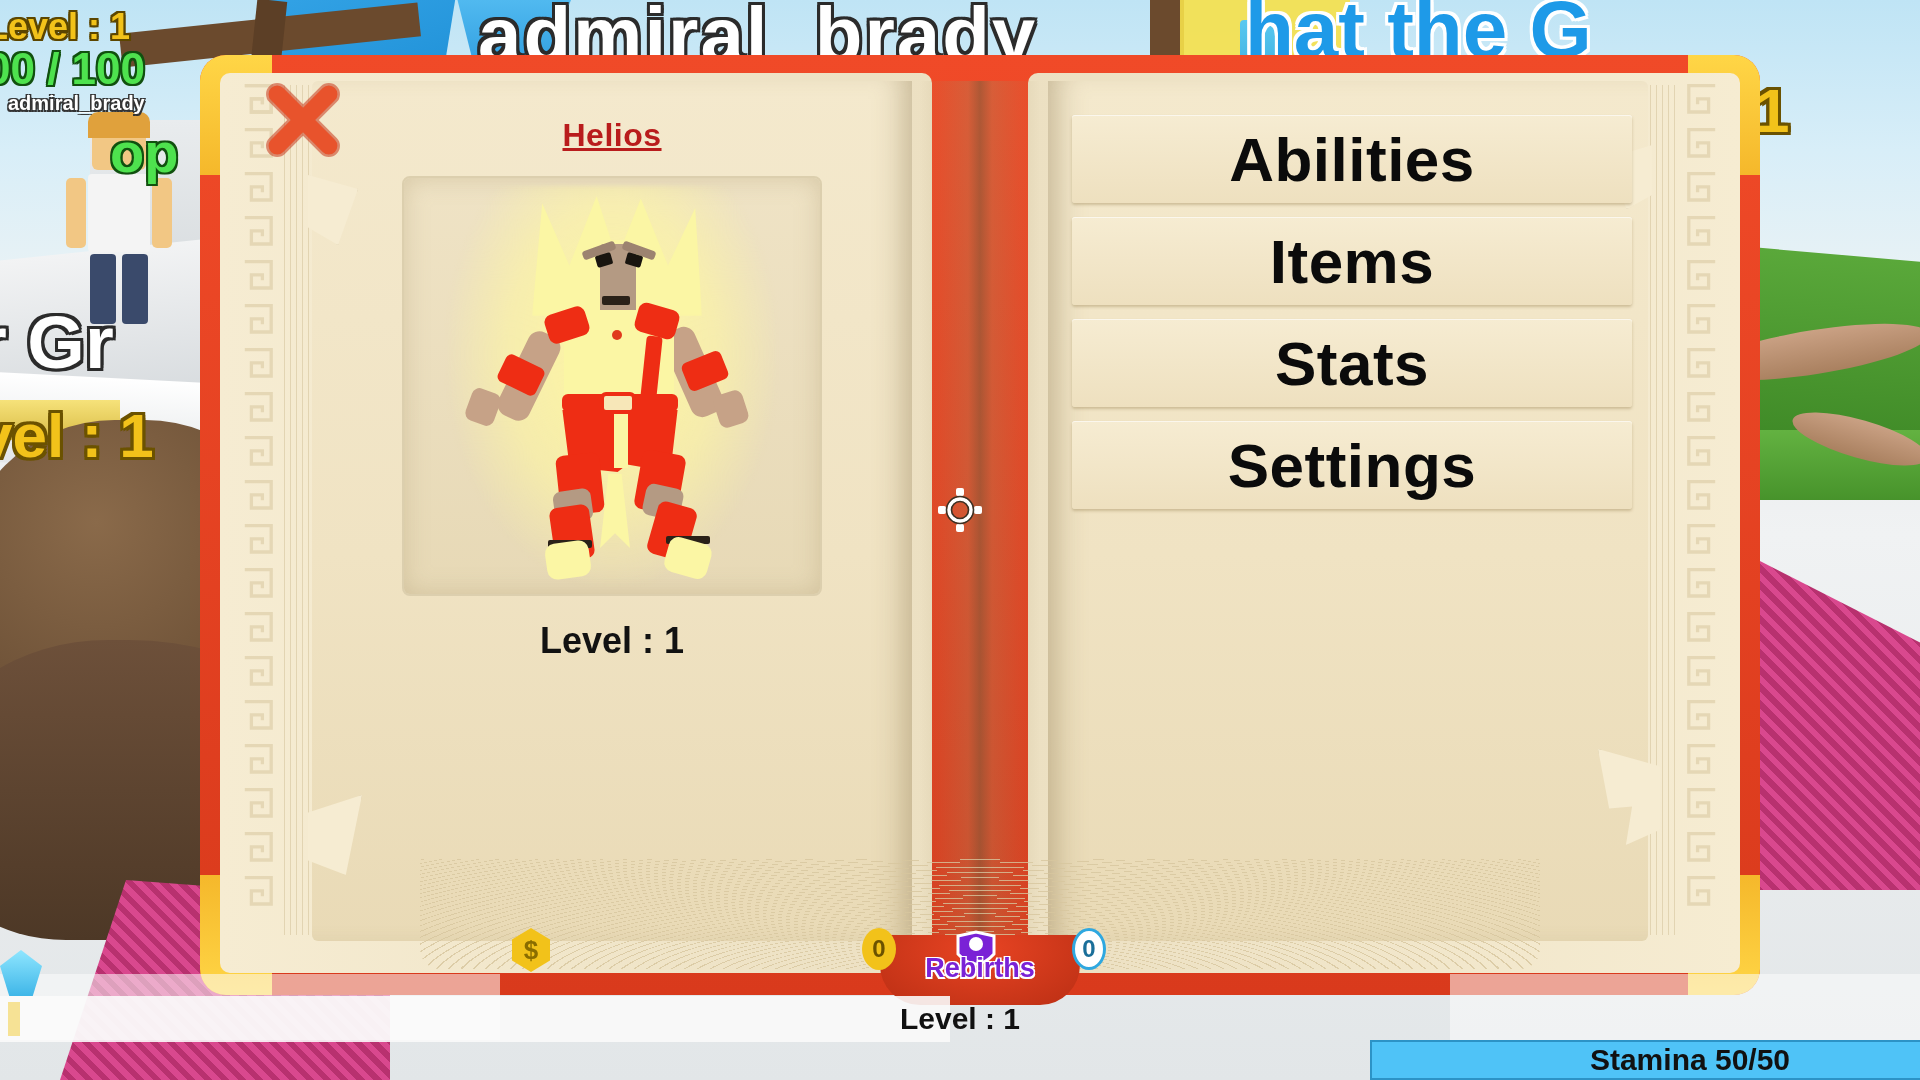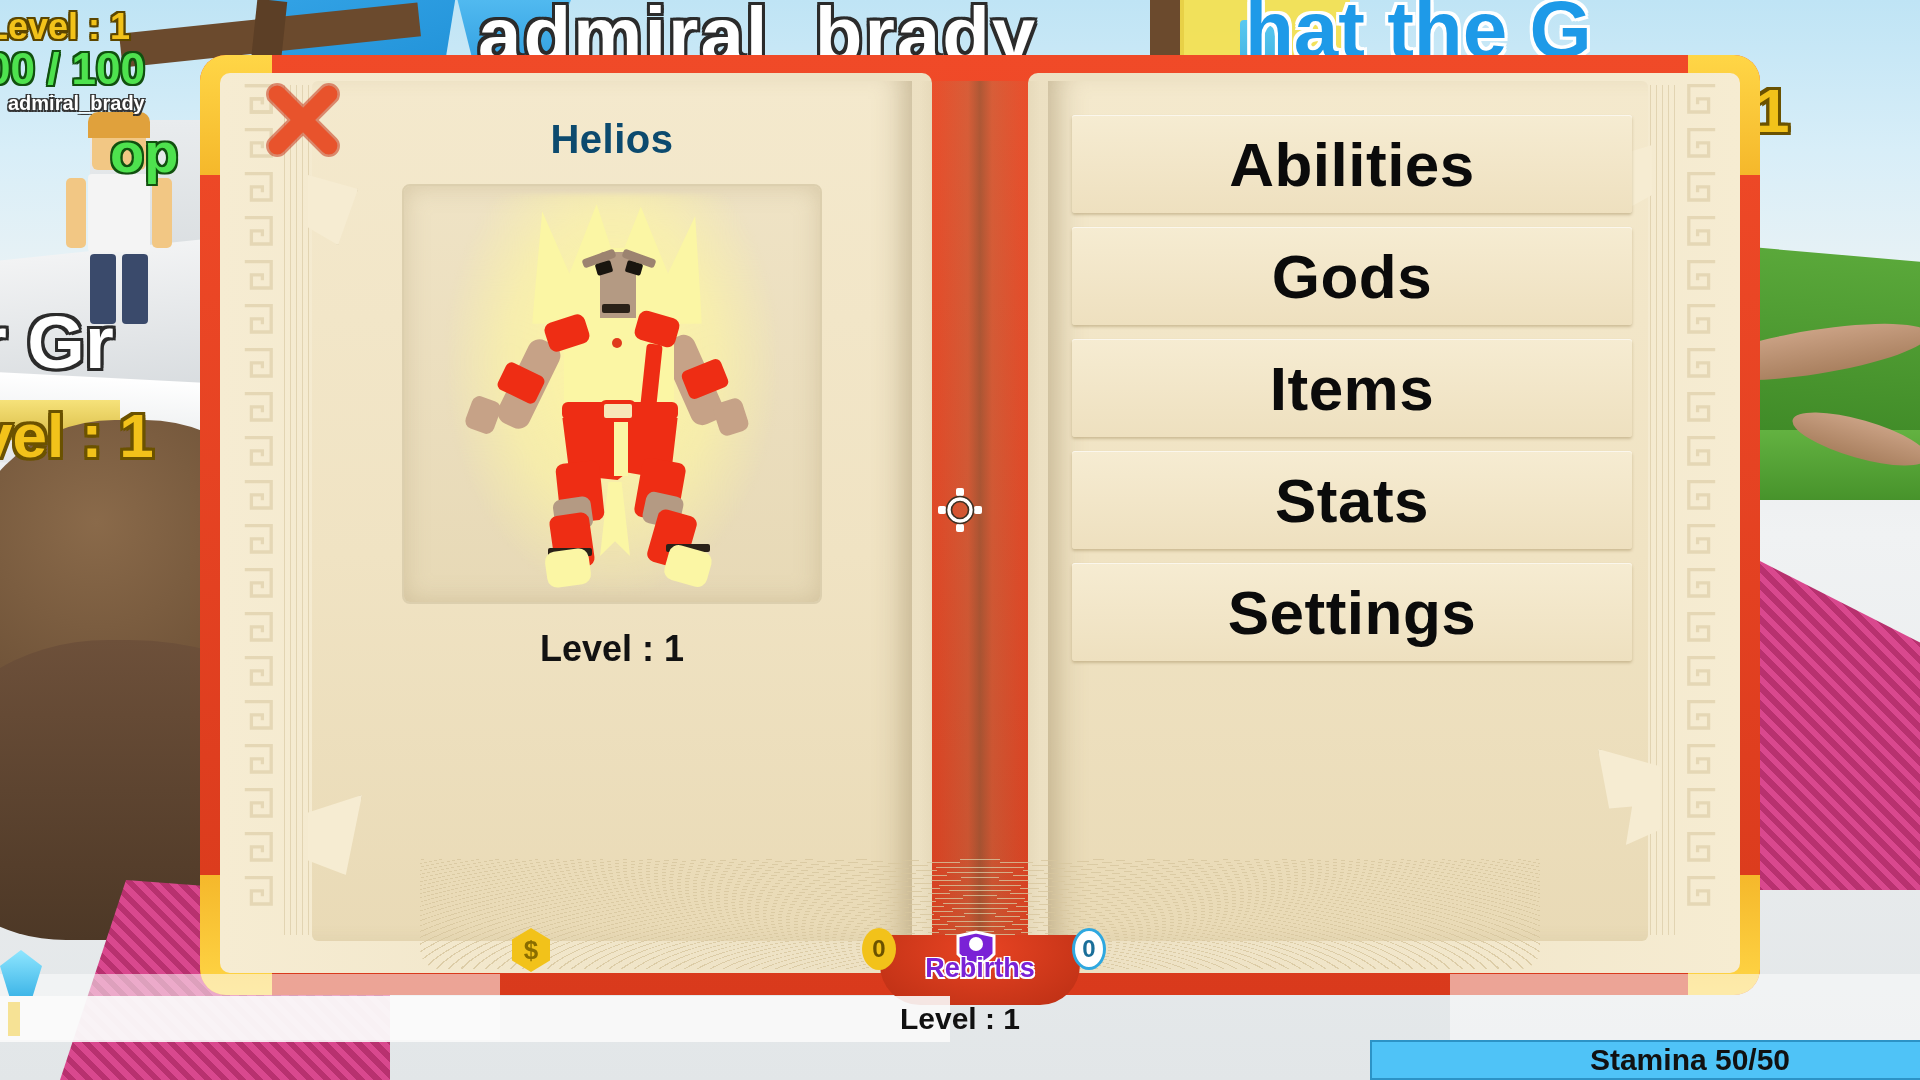--- a/index.html
+++ b/index.html
@@ -237,22 +237,23 @@
   .flap-br { right:100px; bottom:150px; width:62px; height:96px;
      clip-path:polygon(100% 18%,0 0,18% 62%,55% 60%,45% 100%,100% 84%);
      box-shadow:-2px -2px 4px rgba(120,100,60,.3);}
 
   
   #left-content {
     position:absolute; left:152px; top:40px; width:520px; height:840px;
     display:flex; flex-direction:column; align-items:center;
   }
   #god-name {
-    margin-top:22px; font-size:40px; font-weight:bold; color:#0c4a6e;
+    margin-top:22px; font-size:32px; font-weight:bold; color:#b91c1c;
     letter-spacing:.5px;
+    text-decoration:underline;
   }
   #portrait {
     margin-top:22px; width:420px; height:420px;
     background:linear-gradient(#efe3c5,#e7d9b6);
     border:2px solid #dccfae; border-radius:8px;
     position:relative; overflow:hidden;
     box-shadow:inset 0 0 24px rgba(170,150,110,.35);
   }
   
   .av { position:absolute; }
@@ -326,21 +327,21 @@
     cursor:pointer;
     box-shadow:0 4px 8px rgba(60,80,110,.35), inset 0 2px 0 rgba(255,255,255,.35);
   }
 
   
   #menu {
     position:absolute; right:128px; top:60px; width:560px;
     display:flex; flex-direction:column; gap:14px;
   }
   .menu-btn {
-    height:98px;
+    height:88px;
     background:linear-gradient(#f6ecd2,#eee0bf);
     border-radius:3px;
     display:flex; align-items:center; justify-content:center;
     color:#0b0b0b; font-size:62px; font-weight:bold; letter-spacing:.5px;
     cursor:pointer;
     box-shadow:0 2px 3px rgba(160,138,92,.45), inset 0 1px 0 rgba(255,255,255,.6);
   }
 
   
   #close-x {
@@ -601,21 +602,20 @@
       <div class="av boot l"></div>
       <div class="av boot r"></div>
     </div>
 
     <div id="level-line">Level : 1</div>
 
   </div>
 
   <div id="menu">
     <div class="menu-btn">Abilities</div>
-    <div class="menu-btn">Gods</div>
     <div class="menu-btn">Items</div>
     <div class="menu-btn">Stats</div>
     <div class="menu-btn">Settings</div>
   </div>
 </div>
 
 <div id="crosshair">
   <svg viewBox="0 0 46 46" width="46" height="46">
     <g stroke="#fff" stroke-width="4" fill="none">
       <circle cx="23" cy="23" r="11"></circle>

